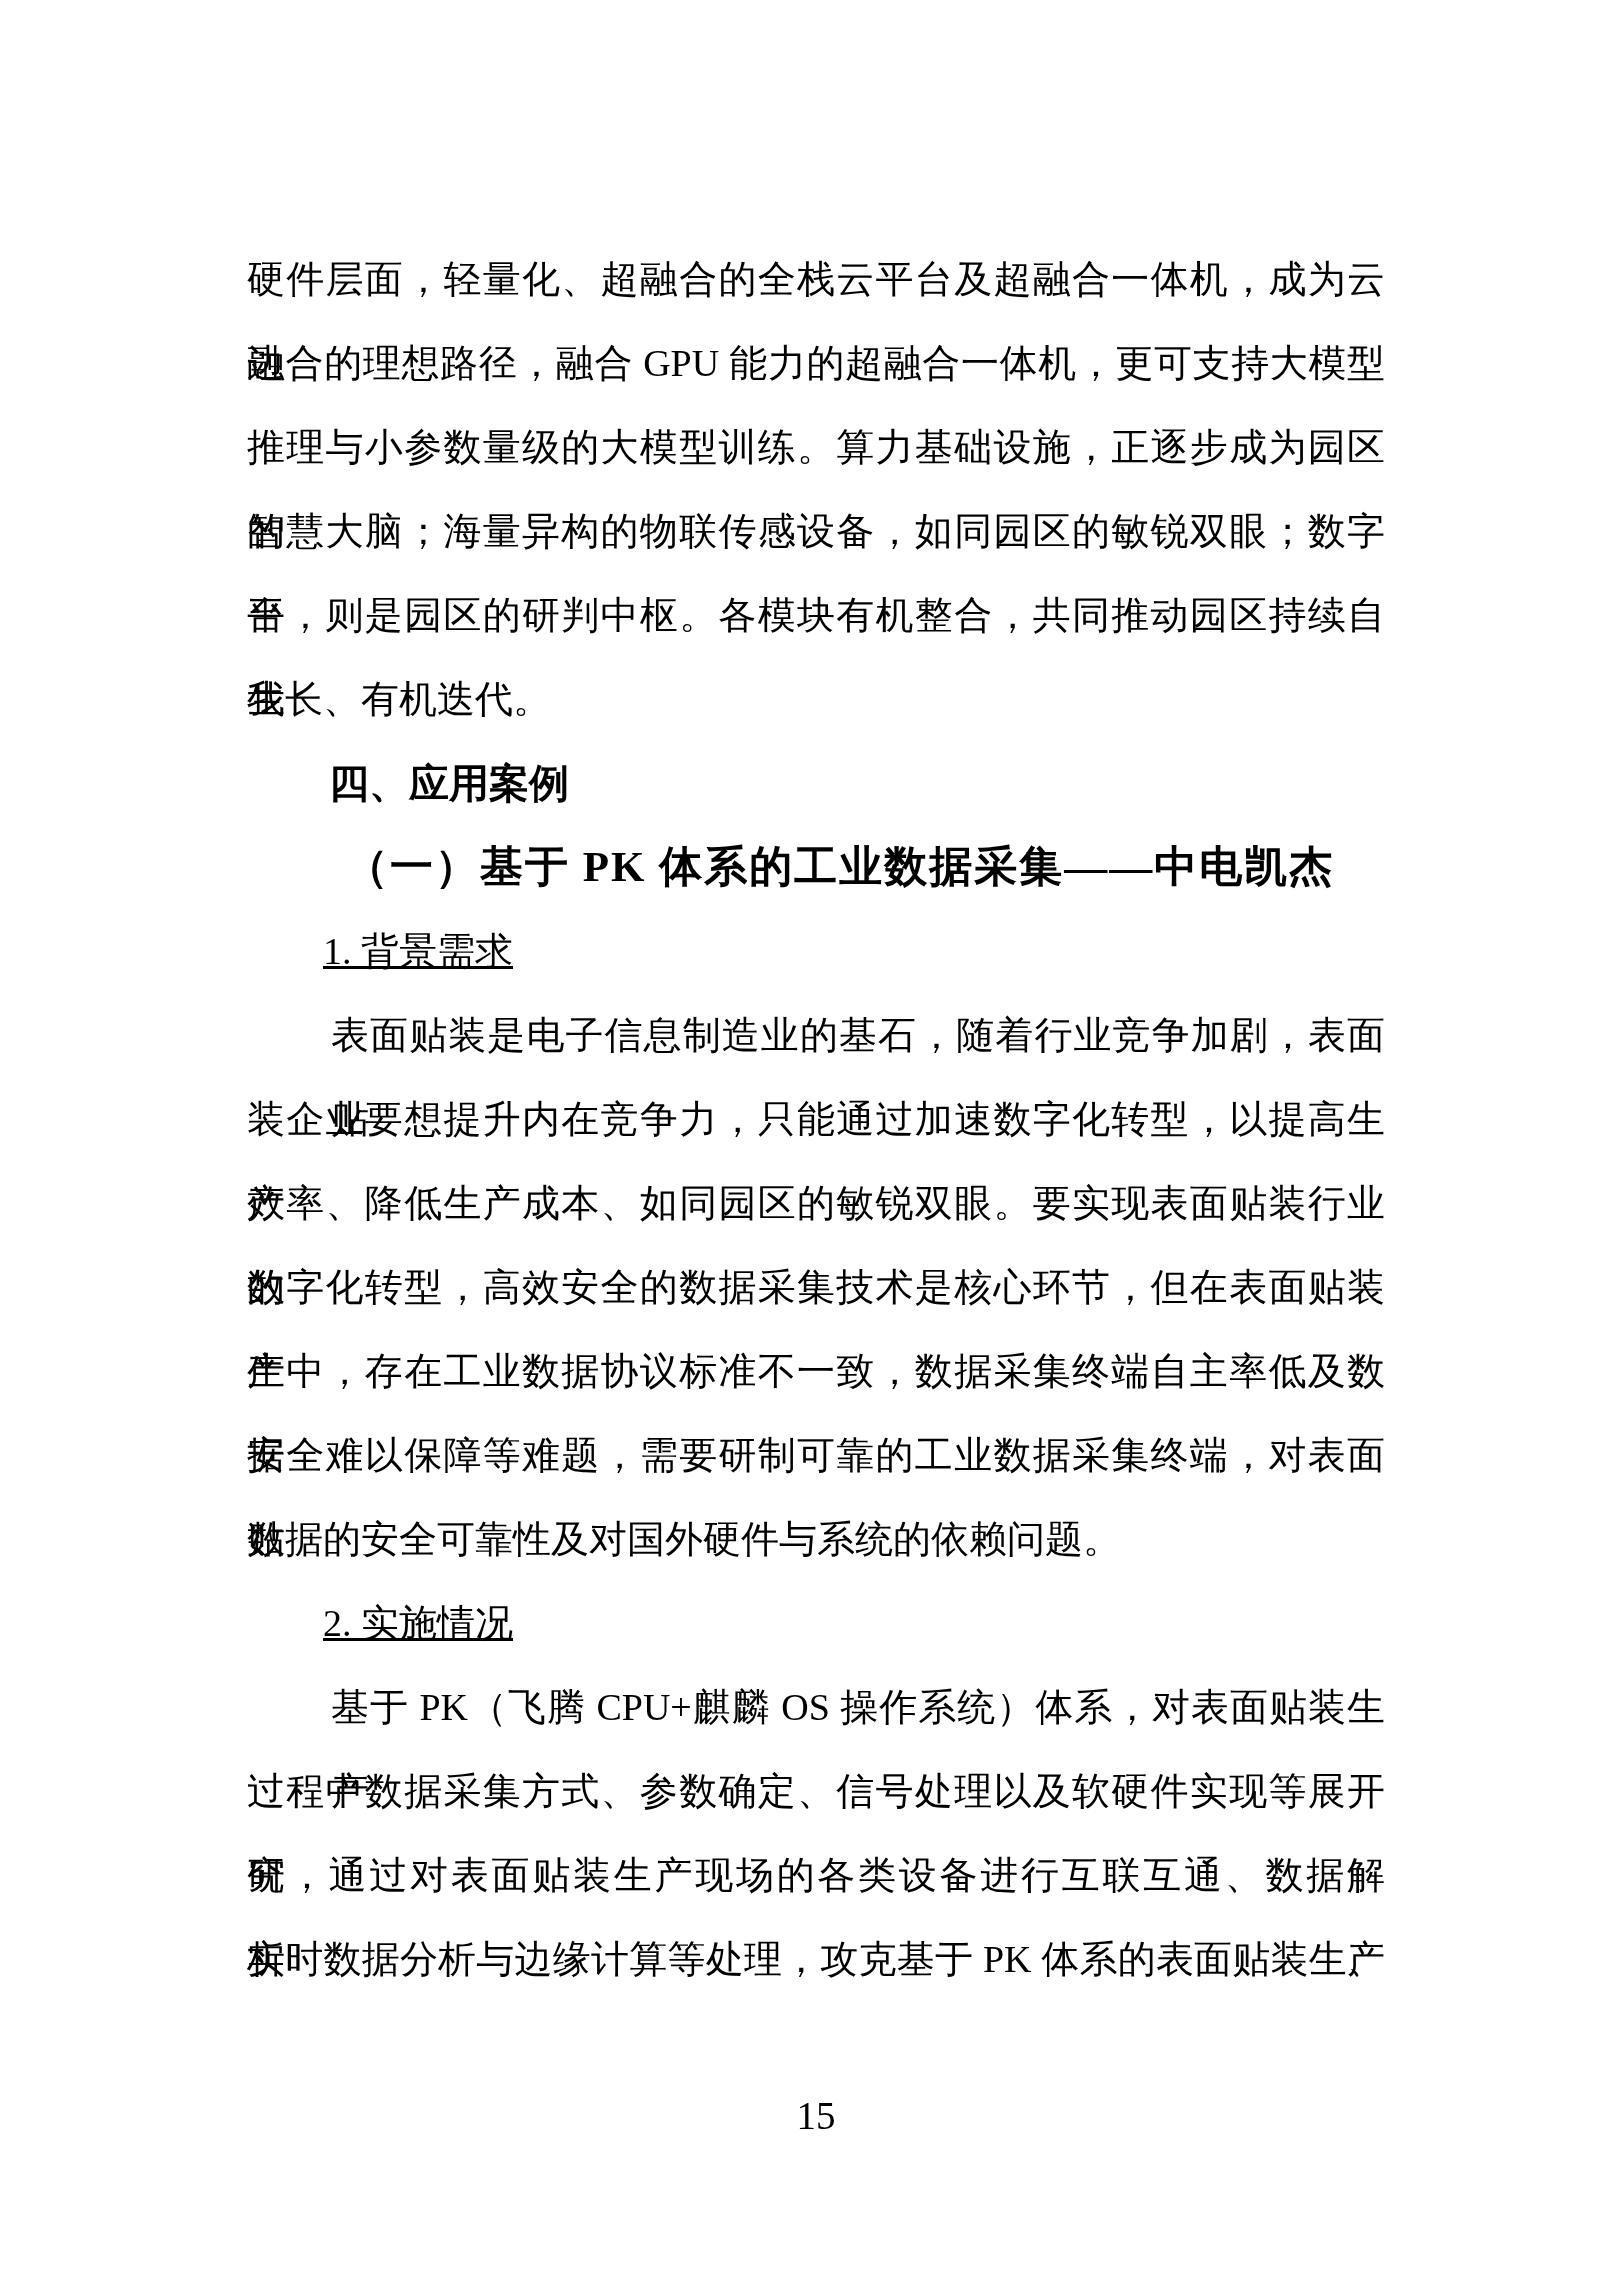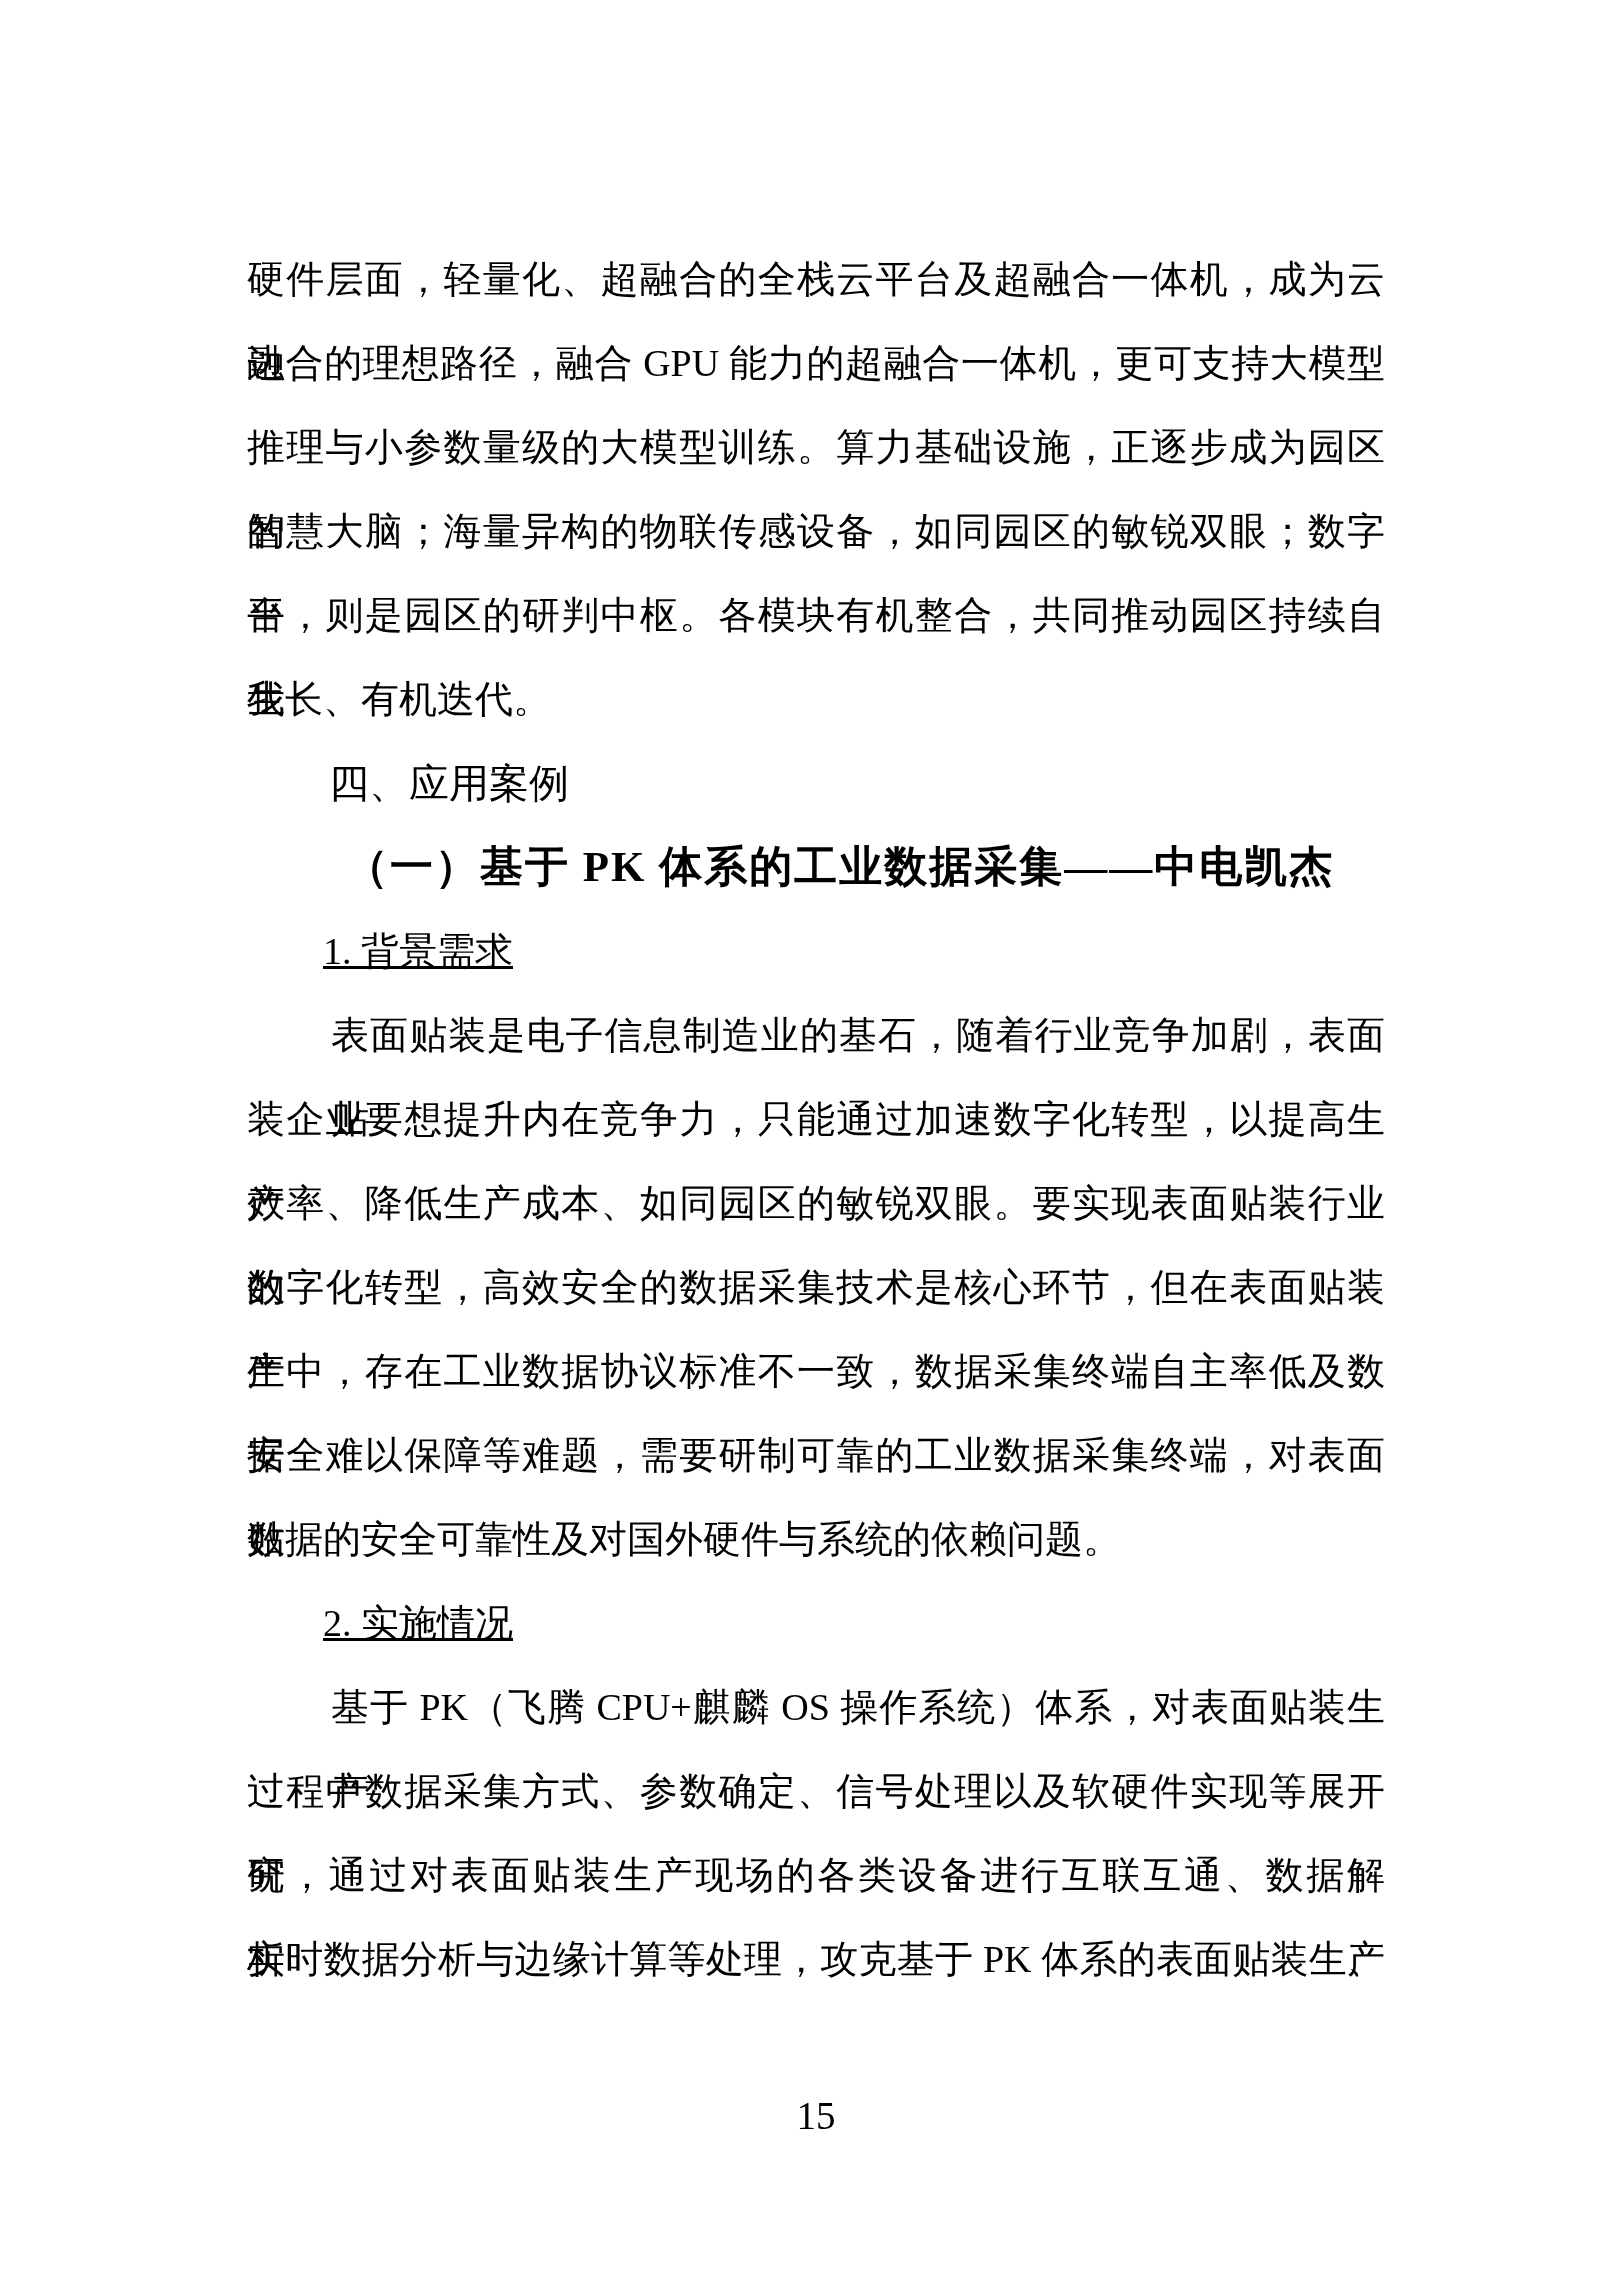--- a/index.html
+++ b/index.html
@@ -42,21 +42,21 @@
   .indent {
     padding-left: 84px;
   }
   .sub {
     padding-left: 76px;
     text-decoration: underline;
   }
   .h1 {
     padding-left: 82px;
     font-family: "Liberation Sans", "DejaVu Sans", sans-serif;
-    font-weight: normal;
+    font-weight: bold;
     font-size: 40px;
   }
   .h2 {
     padding-left: 98px;
     font-weight: bold;
     font-size: 43px;
     letter-spacing: 2px;
   }
   .pagenum {
     position: absolute;

